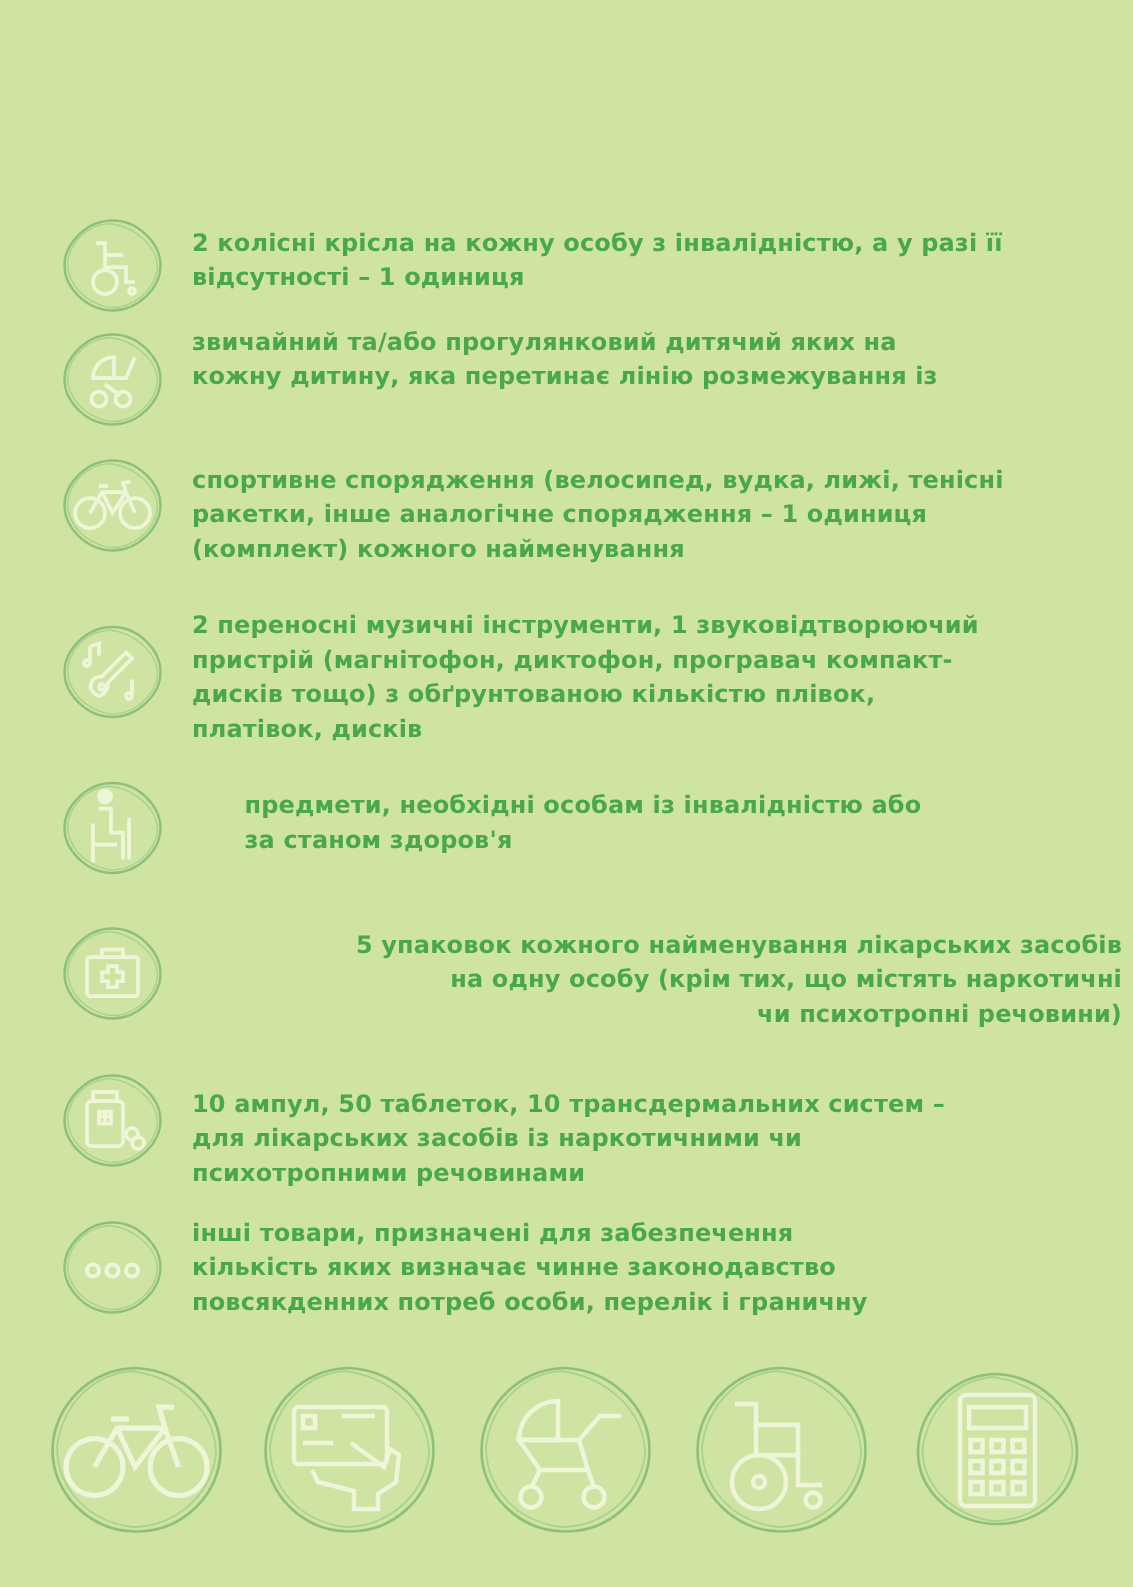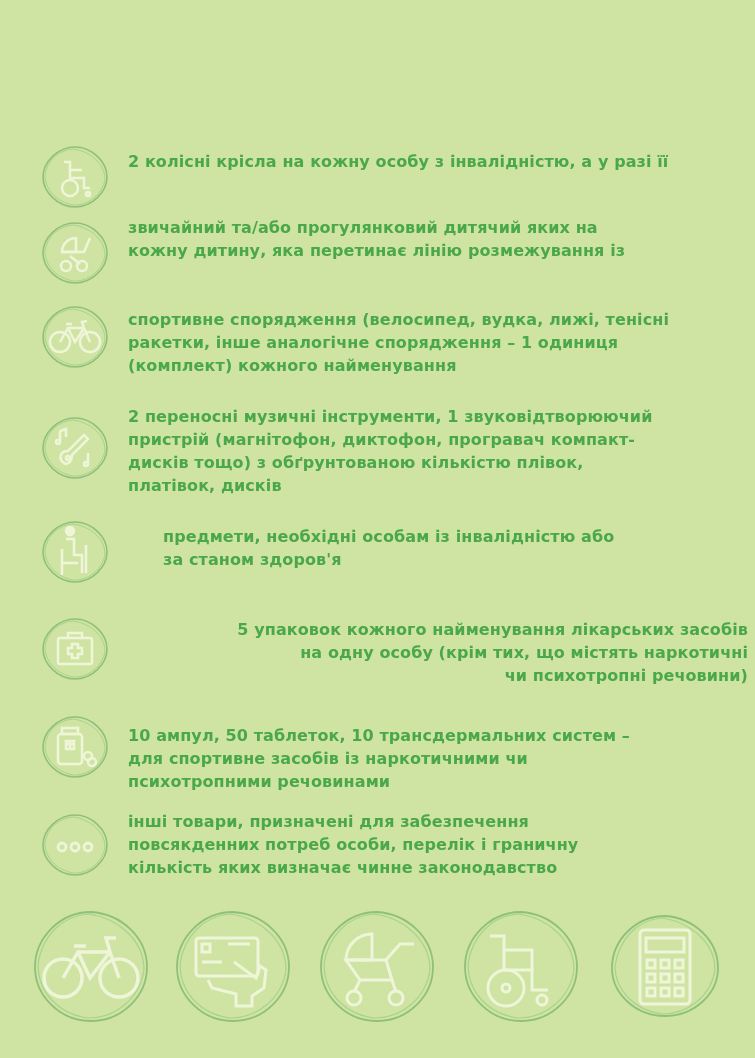--- a/index.html
+++ b/index.html
@@ -38,20 +38,21 @@
         <g fill="none" stroke="#eef5d8" stroke-width="2.5">
           <path d="M24 18 L30 18 L30 34 L44 34 L44 44 L50 44"></path>
           <circle cx="30" cy="44" r="8"></circle>
           <circle cx="48" cy="50" r="2"></circle>
           <path d="M30 26 L42 26"></path>
         </g>
       </svg>
     </div>
     <div class="text" style="top:10px;">
       <span class="line">2 колісні крісла на кожну особу з інвалідністю, а у разі її</span>
+      <span class="line">відсутності – 1 одиниця</span>
     </div>
   </div>
 
   <div class="item" style="top:216px;">
     <div class="badge" style="left:40px;top:4px;">
       <svg viewBox="0 0 70 66">
         <path d="M35 3 C52 3 67 18 67 33 C67 48 52 63 35 63 C18 63 3 48 3 33 C3 18 18 3 35 3Z" fill="none" stroke="#8fc07a" stroke-width="1.6"></path>
         <path d="M33 5 C50 7 65 20 65 35 C63 50 48 62 33 61 C17 58 5 46 5 31 C7 16 19 6 33 5Z" fill="none" stroke="#a9d190" stroke-width="1"></path>
         <g fill="none" stroke="#eef5d8" stroke-width="2.5">
           <path d="M22 32 A14 14 0 0 1 36 18 L36 32 Z"></path>
@@ -157,41 +158,41 @@
           <rect x="18" y="20" width="24" height="30" rx="3"></rect>
           <rect x="22" y="14" width="16" height="6"></rect>
           <path d="M27 30 L33 30 M30 27 L30 35 M26 27 L26 35 L34 35 L34 27 Z"></path>
           <circle cx="48" cy="42" r="4"></circle>
           <circle cx="52" cy="48" r="4"></circle>
         </g>
       </svg>
     </div>
     <div class="text" style="top:4px;margin-top:10px;">
       <span class="line">10 ампул, 50 таблеток, 10 трансдермальних систем –</span>
-      <span class="line">для спортивне засобів із наркотичними чи</span>
+      <span class="line">для лікарських засобів із наркотичними чи</span>
       <span class="line">психотропними речовинами</span>
     </div>
   </div>
 
   <div class="item" style="top:808px;">
     <div class="badge" style="left:40px;top:4px;">
       <svg viewBox="0 0 70 66">
         <path d="M35 3 C52 3 67 18 67 33 C67 48 52 63 35 63 C18 63 3 48 3 33 C3 18 18 3 35 3Z" fill="none" stroke="#8fc07a" stroke-width="1.6"></path>
         <path d="M33 5 C50 7 65 20 65 35 C63 50 48 62 33 61 C17 58 5 46 5 31 C7 16 19 6 33 5Z" fill="none" stroke="#a9d190" stroke-width="1"></path>
         <g fill="none" stroke="#eef5d8" stroke-width="2.8">
           <circle cx="22" cy="35" r="4"></circle>
           <circle cx="35" cy="35" r="4"></circle>
           <circle cx="48" cy="35" r="4"></circle>
         </g>
       </svg>
     </div>
     <div class="text" style="top:2px;">
       <span class="line">інші товари, призначені для забезпечення</span>
+      <span class="line">кількість яких визначає чинне законодавство</span>
       <span class="line">повсякденних потреб особи, перелік і граничну</span>
-      <span class="line">кількість яких визначає чинне законодавство</span>
     </div>
   </div>
 </div>
 
 <div class="bottom">
   <div class="big-badge" style="left:30px;">
     <svg viewBox="0 0 122 118">
       <path d="M61 4 C92 6 117 30 117 59 C117 88 92 113 61 113 C30 113 5 88 5 59 C5 30 30 4 61 4Z" fill="none" stroke="#8fc07a" stroke-width="1.8"></path>
       <path d="M58 6 C88 10 114 32 114 62 C110 90 86 110 58 110 C28 106 8 84 8 56 C12 28 32 8 58 6Z" fill="none" stroke="#a9d190" stroke-width="1.2"></path>
       <g fill="none" stroke="#eef5d8" stroke-width="3.5">

